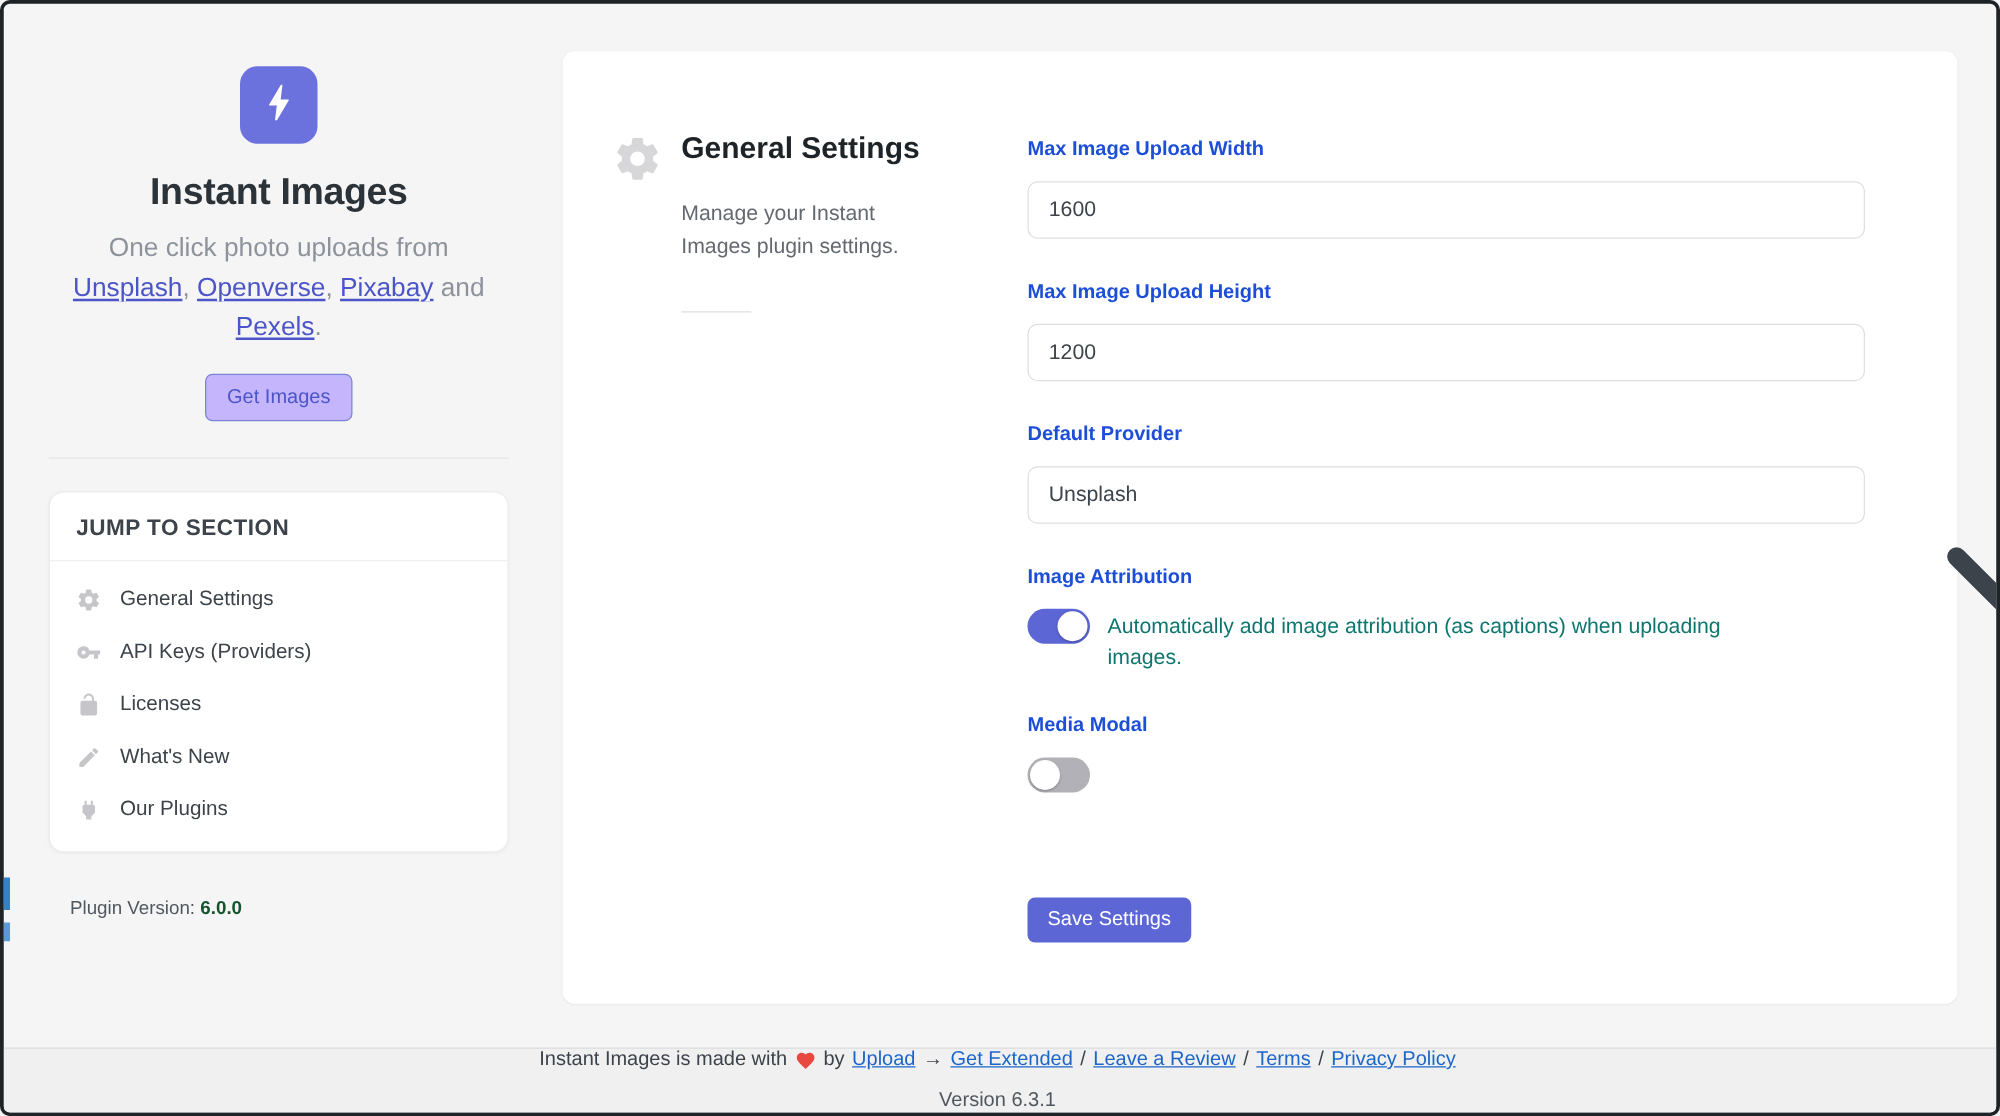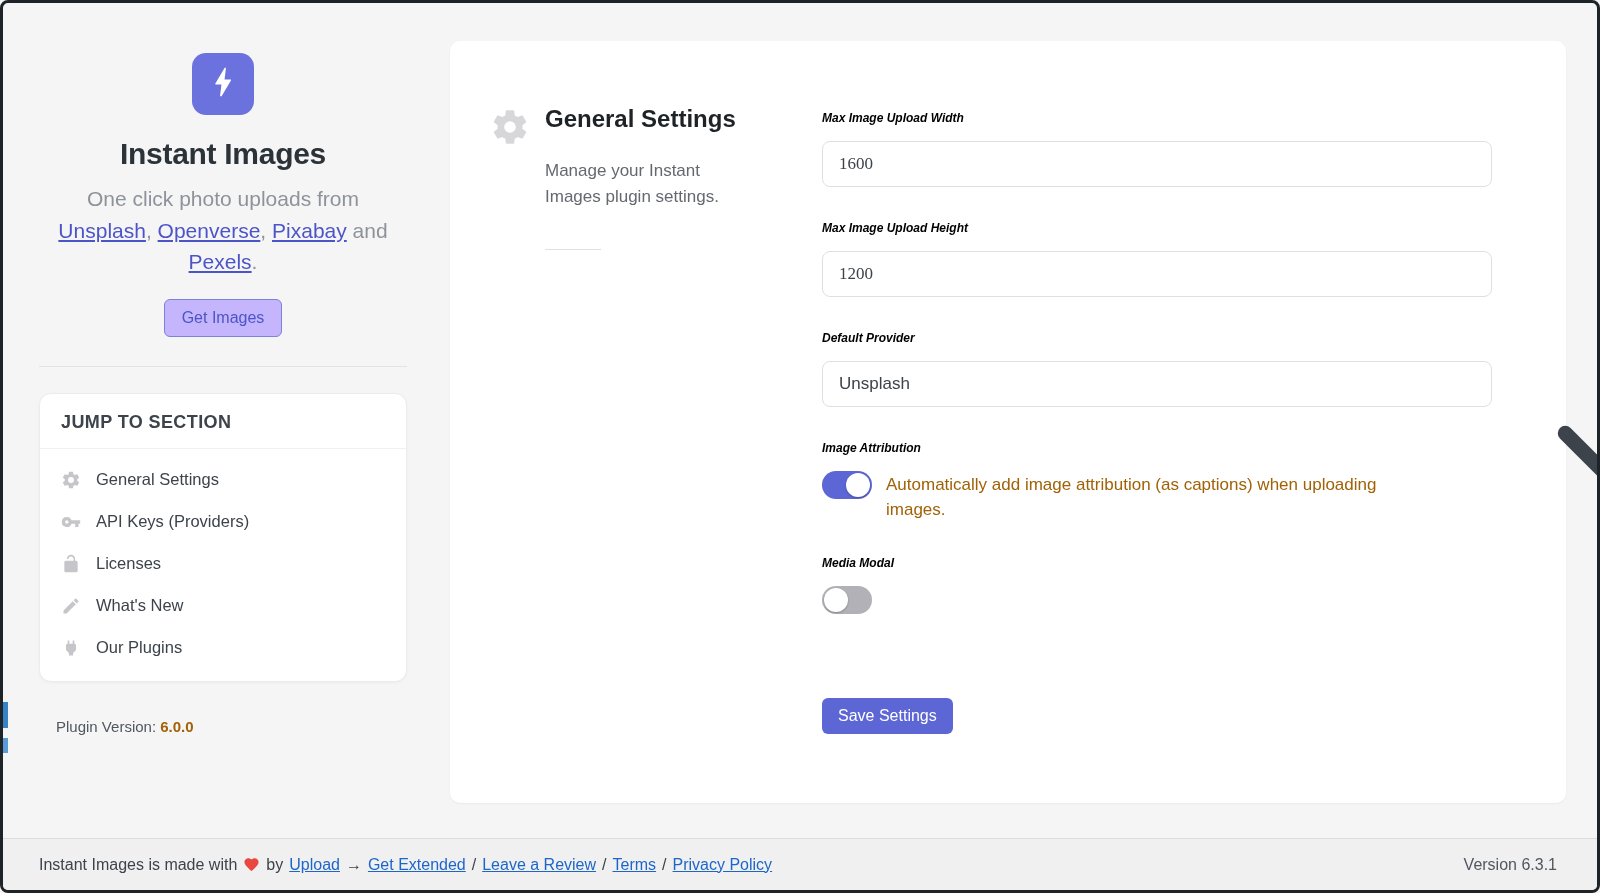--- a/index.html
+++ b/index.html
@@ -37,72 +37,72 @@
   }
   .jump-header {
     padding:18px 21px 15px; font-size:18px; font-weight:bold; letter-spacing:.4px;
     color:#3c434a; border-bottom:1px solid #f0f0f1;
   }
   .jump-list { list-style:none; padding:10px 0 12px; }
   .jump-item { display:flex; align-items:center; gap:15px; padding:11px 21px; cursor:pointer; font-size:16.5px; color:#3c434a; }
   .jump-item .icon { width:20px; height:20px; flex:0 0 20px; color:#c6c6ca; }
   .jump-item .icon svg { width:20px; height:20px; fill:currentColor; }
   .plugin-version { margin-top:36px; text-align:left; padding-left:17px; font-size:15px; color:#50575e; }
-  .plugin-version b { color:#a16207; }
+  .plugin-version b { color:#14532d; }
 
   
   .panel {
     position:absolute; left:447px; top:38px; width:1116px; height:762px;
     background:#fff; border-radius:10px; box-shadow:0 1px 2px rgba(0,0,0,.05);
   }
   .section-info { position:absolute; left:40px; top:64px; display:flex; gap:15px; width:280px; }
   .section-gear { width:40px; height:40px; color:#d7d7d9; flex:0 0 40px; margin-top:2px; }
   .section-gear svg { width:40px; height:40px; fill:currentColor; }
   .section-title { font-size:24px; font-weight:bold; color:#1d2327; }
   .section-desc { font-size:17px; line-height:1.55; color:#646970; margin-top:25px; max-width:185px; }
   .section-rule { border:none; border-top:1px solid #e0e0e0; width:56px; margin-top:38px; }
 
   .form { position:absolute; left:372px; top:70px; width:670px; }
   .form-group { margin-bottom:34px; }
-  .form-label { display:block; font-size:12px; font-weight:bold; color:#000000; margin-bottom:16px;font-style:italic; }
+  .form-label { display:block; font-size:16px; font-weight:bold; color:#1d4ed8; margin-bottom:16px; }
   .text-input {
     width:100%; height:46px; border:1px solid #dfdfe1; border-radius:8px;
-    padding:0 16px; font-size:17px; color:#3c434a; font-family:Liberation Serif, serif; background:#fff; outline:none;
+    padding:0 16px; font-size:17px; color:#3c434a; font-family:Liberation Sans, sans-serif; background:#fff; outline:none;
   }
   .select-box {
     position:relative; width:100%; height:46px; border:1px solid #dfdfe1; border-radius:8px;
     display:flex; align-items:center; padding:0 16px; font-size:17px; color:#3c434a;
     background:#fff; cursor:pointer;
   }
   .select-box .chevron { position:absolute; right:15px; top:15px; width:17px; height:17px; color:#3c434a; }
 
   .toggle-row { display:flex; align-items:flex-start; gap:14px; }
   .toggle {
     width:50px; height:28px; border-radius:14px; background:#b1b1b7;
     position:relative; flex:0 0 50px; cursor:pointer; transition:background .15s;
   }
   .toggle .knob {
     position:absolute; top:2px; left:2px; width:24px; height:24px; border-radius:50%;
     background:#fff; box-shadow:0 1px 2px rgba(0,0,0,.25);
   }
   .toggle.on { background:#5c66d4; }
   .toggle.on .knob { left:auto; right:2px; }
-  .toggle-desc { font-size:17px; line-height:1.45; color:#a16207; max-width:545px; padding-top:2px; }
+  .toggle-desc { font-size:17px; line-height:1.45; color:#0f766e; max-width:545px; padding-top:2px; }
 
   .save-btn {
     margin-top:50px; background:#5c66d4; color:#fff; border:none; border-radius:6px;
     font-size:16px; padding:9px 16px; cursor:pointer; font-family:inherit;
   }
 
   
   .footer {
     position:absolute; left:0; right:0; bottom:0; height:52px;
     background:#f0f0f1; border-top:1px solid #dcdcde;
     display:flex; align-items:center; justify-content:space-between;
-    padding:0 40px 0 36px; font-size:16px; color:#3c434a;
+    padding:0 40px 0 36px; font-size:16px; color:#3c434a;flex-direction:column;
   }
   .footer-left { display:flex; align-items:center; gap:6px; white-space:nowrap; }
   .footer a { color:#1d66c9; }
   .heart { width:17px; height:17px; display:inline-block; }
   .footer-version { color:#50575e; }
 
   
   .edge-mark { position:absolute; left:0; width:5px; background:#3582c4; }
   .edge-mark.m1 { top:699px; height:26px; }
   .edge-mark.m2 { top:735px; height:15px; background:#5b9bd5; }

